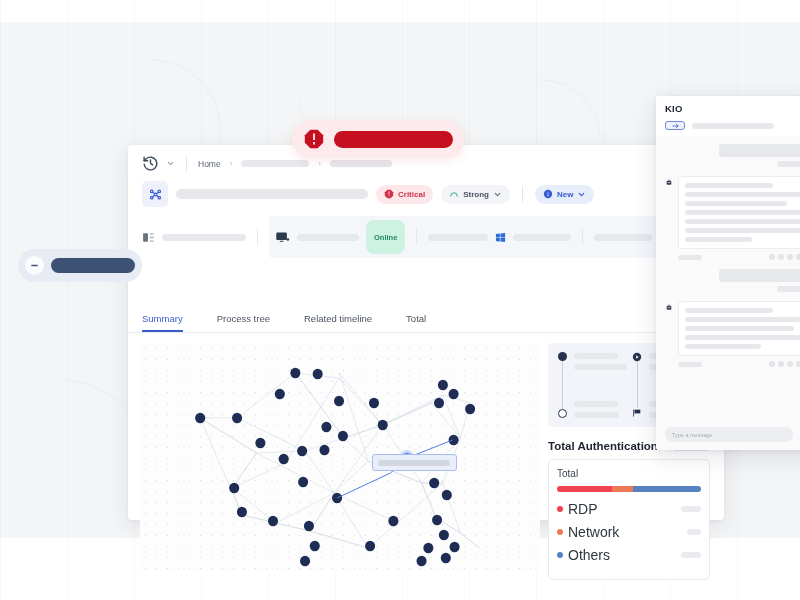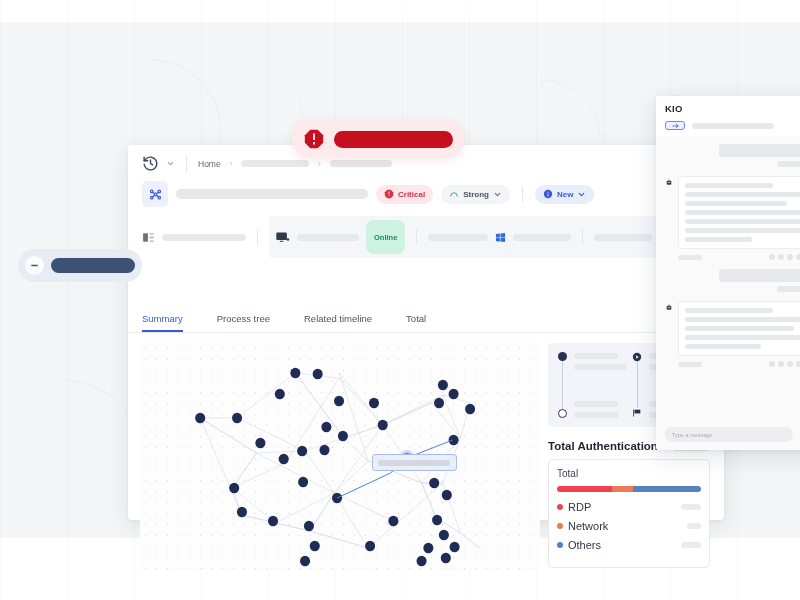--- a/index.html
+++ b/index.html
@@ -129,21 +129,21 @@
 
   .stat-cards { display: flex; gap: 9px; }
   .stat-card {
     flex: 1; border: 1px solid #e6e8ed; border-radius: 5px;
     padding: 8px 8px 9px 8px; background: #fff; min-width: 0;
   }
   .stat-head { font-size: 10px; color: #3c4552; font-weight: 400; margin-bottom: 7px; white-space: nowrap; }
   .stack-bar { display: flex; height: 6px; border-radius: 3px; overflow: hidden; margin-bottom: 9px; }
   .legend-row { display: flex; align-items: center; gap: 5px; margin-bottom: 7px; }
   .legend-dot { width: 6px; height: 6px; border-radius: 50%; flex: none; }
-  .legend-label { font-size: 11px; color: #2f3742; flex: 1; white-space: nowrap; }
+  .legend-label { font-size: 14px; color: #2f3742; flex: 1; white-space: nowrap; }
   .legend-val { height: 6px; border-radius: 3px; background: #e9ebef; flex: none; }
 
   
   #alert-toast {
     position: absolute; left: 292px; top: 120px;
     width: 172px; height: 38px;
     background: #fdeaec; border-radius: 19px;
     display: flex; align-items: center; gap: 9px; padding: 0 11px;
     box-shadow: 0 3px 10px rgba(200,40,60,0.10);
   }

